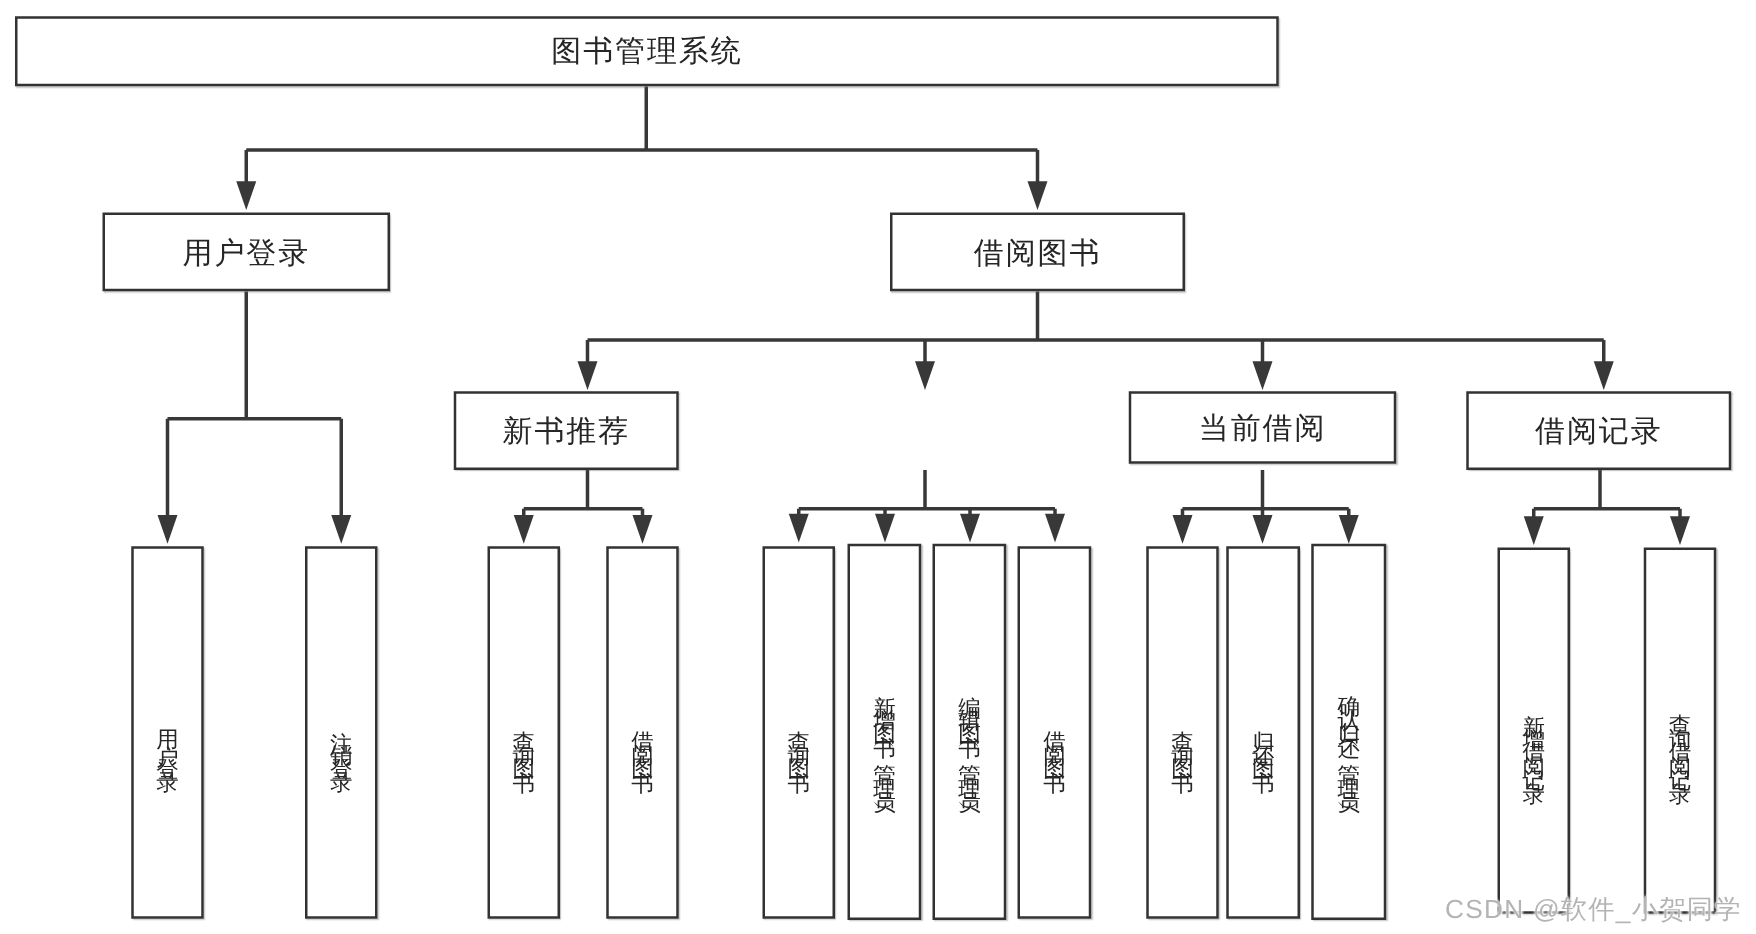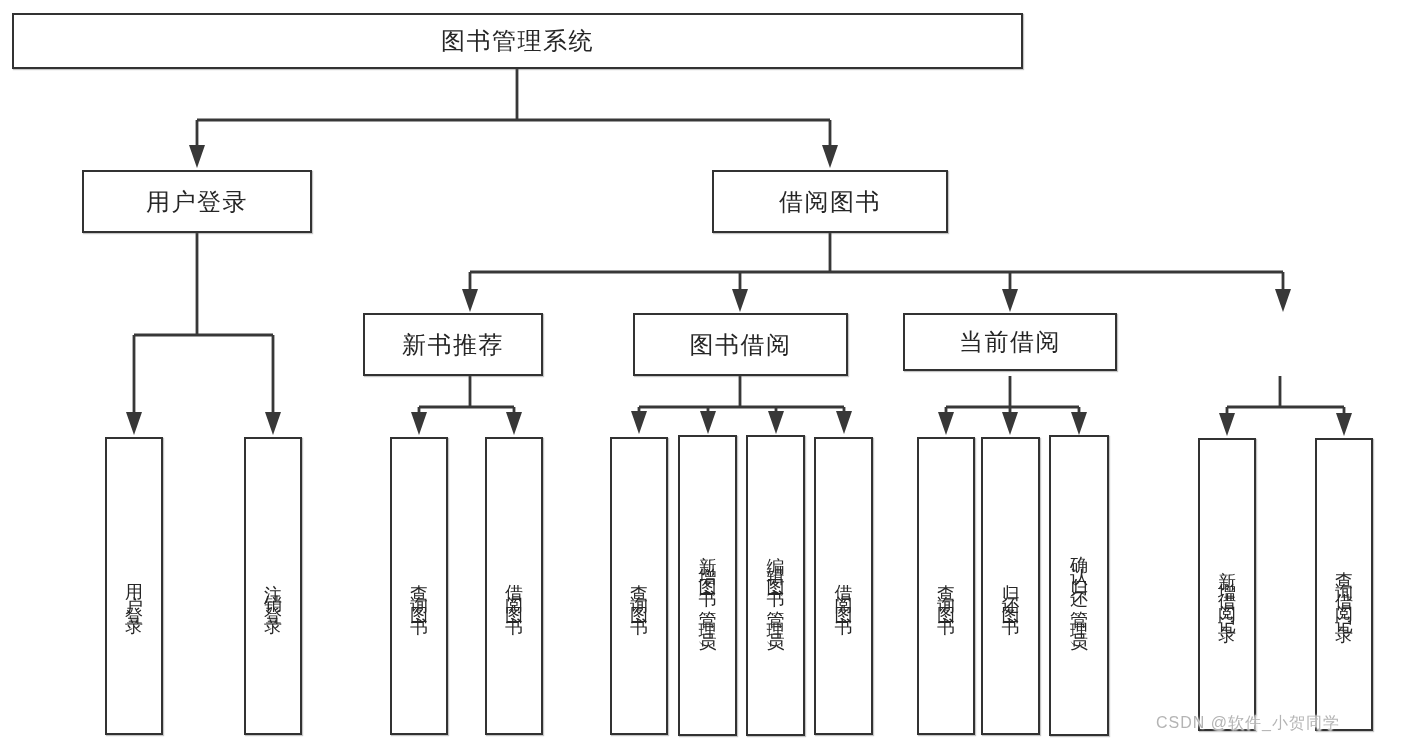--- a/index.html
+++ b/index.html
@@ -21,21 +21,21 @@
   .box.h span{
     font-size:24px;letter-spacing:1.5px;color:#262626;white-space:nowrap;
   }
   .box.v span{
     writing-mode:vertical-rl;text-orientation:mixed;
     font-size:18px;letter-spacing:11px;color:#262626;
     margin-bottom:-11px;white-space:nowrap;
   }
   .watermark{
     position:absolute;z-index:6;left:1156px;top:713px;
-    font-size:16px;color:#b4b4b4;letter-spacing:1px;white-space:nowrap;
+    font-size:21px;color:#b4b4b4;letter-spacing:1px;white-space:nowrap;
     text-shadow:0 0 3px #ffffff,0 0 2px #ffffff,1px 1px 2px #ffffff;
   }
 </style>
 </head>
 <body>
 
 <div class="canvas">
 
   <svg class="connectors" viewBox="0 0 1405 747">
 
@@ -80,25 +80,25 @@
   <div class="box h" style="left:82px;top:170px;width:230px;height:63px">
     <span>用户登录</span>
   </div>
   <div class="box h" style="left:712px;top:170px;width:236px;height:63px">
     <span>借阅图书</span>
   </div>
 
   <div class="box h" style="left:363px;top:313px;width:180px;height:63px">
     <span>新书推荐</span>
   </div>
-  <div class="box h" style="left:633px;top:313px;width:215px;height:63px">
-    <span>图书借阅</span>
-  </div>
   <div class="box h" style="left:903px;top:313px;width:214px;height:58px">
     <span>当前借阅</span>
+  </div>
+  <div class="box h" style="left:1173px;top:313px;width:212px;height:63px">
+    <span>借阅记录</span>
   </div>
 
   <div class="box v" style="left:105px;top:437px;width:58px;height:298px">
     <span>用户登录</span>
   </div>
   <div class="box v" style="left:244px;top:437px;width:58px;height:298px">
     <span>注销登录</span>
   </div>
   <div class="box v" style="left:390px;top:437px;width:58px;height:298px">
     <span>查询图书</span>

